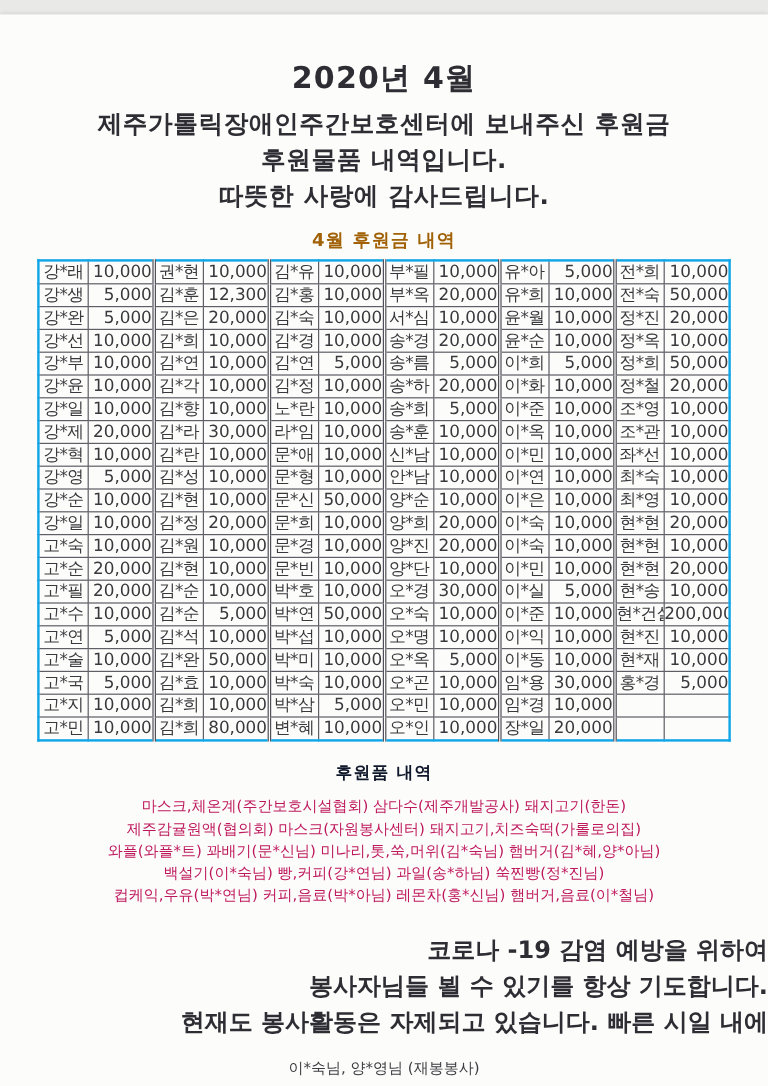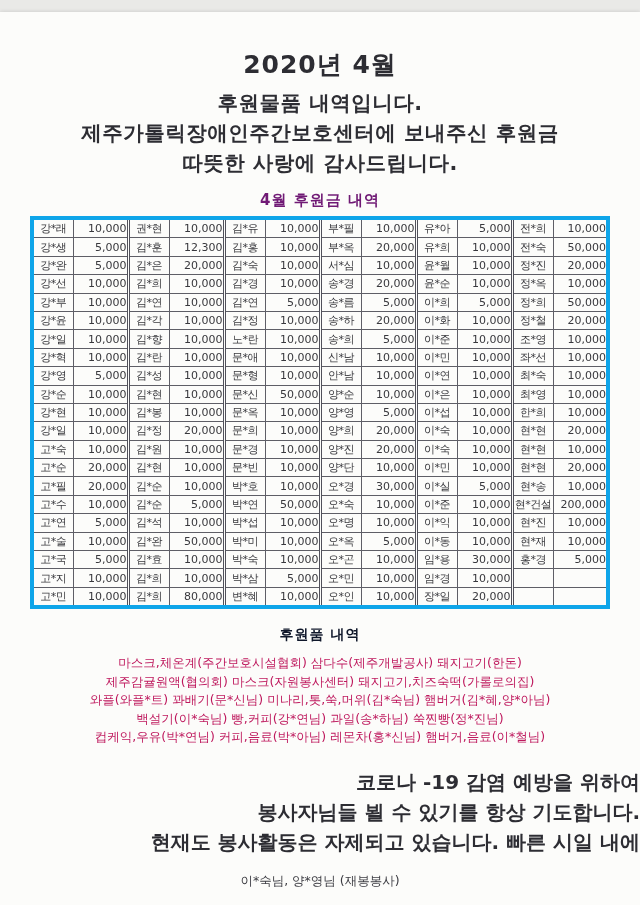--- a/index.html
+++ b/index.html
@@ -12,26 +12,26 @@
     overflow: hidden;
     box-sizing: border-box;
     box-shadow: 0 0 4px rgba(0,0,0,.15);
   }
   .doc-header { text-align: center; margin-top: 36px; font-weight: bold; color: #2d2d33; }
   .doc-title { font-size: 25px; letter-spacing: 1px; margin-bottom: 7px; }
   .doc-sub { font-size: 20.5px; line-height: 30px; letter-spacing: 0.5px; }
 
   .table-title {
     text-align: center; font-size: 15px; font-weight: bold;
-    margin-top: 13px; margin-bottom: 6px; color: #701a75; letter-spacing: 1px;
+    margin-top: 13px; margin-bottom: 6px; color: #a16207; letter-spacing: 1px;
   }
   table.donations {
     border-collapse: collapse; margin: 0 auto; table-layout: fixed;
-    width: 578px; font-size: 11px; color: #38383d;
-    border: 4px solid #0ea5e9;
+    width: 578px; font-size: 14px; color: #38383d;
+    border: 2px solid #0ea5e9;
   }
   table.donations td {
     height: 17.4px; padding: 0;
     border-top: 1px solid #5e5e66; border-bottom: 1px solid #5e5e66;
     white-space: nowrap; overflow: hidden;
   }
   td.name { text-align: center; border-right: 1px solid #5e5e66; letter-spacing: -0.5px; }
   td.amount { text-align: right; padding-right: 5px; border-right: 3px double #50505a; }
   td.amount:last-child { border-right: none; }
 
@@ -47,22 +47,22 @@
   }
   .credit { text-align: center; font-size: 12.5px; margin-top: 16px; color: #3b3b41; }
 </style>
 </head>
 <body>
 
 <div class="page">
 
   <div class="doc-header">
     <div class="doc-title">2020년 4월</div>
+    <div class="doc-sub">제주가톨릭장애인주간보호센터에 보내주신 후원금</div>
     <div class="doc-sub">후원물품 내역입니다.</div>
-    <div class="doc-sub">제주가톨릭장애인주간보호센터에 보내주신 후원금</div>
     <div class="doc-sub">따뜻한 사랑에 감사드립니다.</div>
   </div>
 
   <div class="table-title">4월 후원금 내역</div>
 
   <table class="donations">
     <colgroup>
       <col style="width:41px">
         <col style="width:55px">
       <col style="width:41px">
@@ -169,20 +169,34 @@
           <td class="name">노*란</td>
           <td class="amount">10,000</td>
           <td class="name">송*희</td>
           <td class="amount">5,000</td>
           <td class="name">이*준</td>
           <td class="amount">10,000</td>
           <td class="name">조*영</td>
           <td class="amount">10,000</td>
         </tr>
         <tr>
+          <td class="name">강*제</td>
+          <td class="amount">20,000</td>
+          <td class="name">김*라</td>
+          <td class="amount">30,000</td>
+          <td class="name">라*임</td>
+          <td class="amount">10,000</td>
+          <td class="name">송*훈</td>
+          <td class="amount">10,000</td>
+          <td class="name">이*옥</td>
+          <td class="amount">10,000</td>
+          <td class="name">조*관</td>
+          <td class="amount">10,000</td>
+        </tr>
+        <tr>
           <td class="name">강*혁</td>
           <td class="amount">10,000</td>
           <td class="name">김*란</td>
           <td class="amount">10,000</td>
           <td class="name">문*애</td>
           <td class="amount">10,000</td>
           <td class="name">신*남</td>
           <td class="amount">10,000</td>
           <td class="name">이*민</td>
           <td class="amount">10,000</td>
@@ -208,34 +222,20 @@
           <td class="amount">10,000</td>
           <td class="name">김*현</td>
           <td class="amount">10,000</td>
           <td class="name">문*신</td>
           <td class="amount">50,000</td>
           <td class="name">양*순</td>
           <td class="amount">10,000</td>
           <td class="name">이*은</td>
           <td class="amount">10,000</td>
           <td class="name">최*영</td>
-          <td class="amount">10,000</td>
-        </tr>
-        <tr>
-          <td class="name">강*현</td>
-          <td class="amount">10,000</td>
-          <td class="name">김*봉</td>
-          <td class="amount">10,000</td>
-          <td class="name">문*옥</td>
-          <td class="amount">10,000</td>
-          <td class="name">양*영</td>
-          <td class="amount">5,000</td>
-          <td class="name">이*섭</td>
-          <td class="amount">10,000</td>
-          <td class="name">한*희</td>
           <td class="amount">10,000</td>
         </tr>
         <tr>
           <td class="name">강*일</td>
           <td class="amount">10,000</td>
           <td class="name">김*정</td>
           <td class="amount">20,000</td>
           <td class="name">문*희</td>
           <td class="amount">10,000</td>
           <td class="name">양*희</td>

